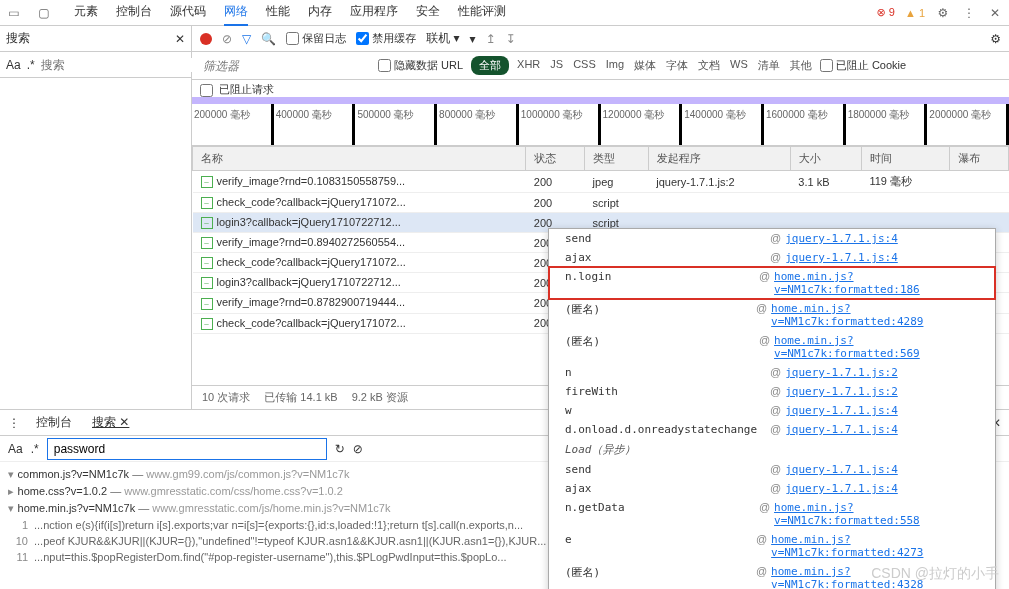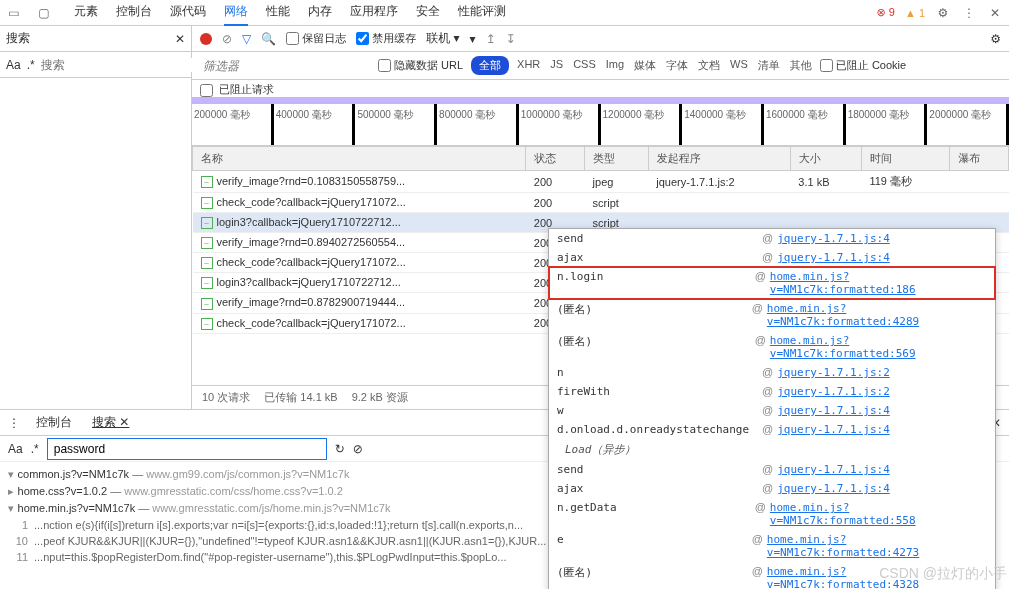--- a/index.html
+++ b/index.html
@@ -14,21 +14,21 @@
 .badge-yellow { color: #e8a33d; font-size: 11px; }
 .main { display: flex; height: calc(100% - 26px); }
 .left-panel { width: 192px; border-right: 1px solid #ccc; display: flex; flex-direction: column; }
 .search-hdr { height: 26px; border-bottom: 1px solid #ccc; display: flex; align-items: center; padding: 0 6px; gap: 6px; }
 .search-hdr input { border: none; outline: none; flex: 1; font-size: 12px; }
 .right-panel { flex: 1; display: flex; flex-direction: column; overflow: hidden; }
 .net-toolbar { height: 26px; border-bottom: 1px solid #ccc; display: flex; align-items: center; padding: 0 8px; gap: 10px; }
 .rec { width: 12px; height: 12px; background: #d93025; border-radius: 50%; }
 .filter-row { height: 28px; border-bottom: 1px solid #ccc; display: flex; align-items: center; padding: 0 8px; gap: 8px; font-size: 11px; }
 .filter-row input[type=text] { width: 170px; border: 1px solid transparent; padding: 2px; font-size: 12px; font-style: italic; color: #888; }
-.pill { background: #1d4ed8; color: #fff; padding: 2px 8px; border-radius: 8px; font-size: 11px; }
+.pill { background: #14532d; color: #fff; padding: 2px 8px; border-radius: 8px; font-size: 11px; }
 .ftypes { display: flex; gap: 10px; color: #555; }
 .blocked-row { height: 24px; border-bottom: 7px solid #c4b5fd; display: flex; align-items: flex-end; padding: 0 8px; gap: 6px; font-size: 11px; }
 .timeline { height: 42px; border-bottom: 1px solid #ccc; display: flex; }
 .timeline div { flex: 1; border-right: 3px solid #000000; font-size: 10px; color: #666; padding: 4px 2px; position: relative; }
 .table-wrap { flex: 1; overflow: auto; position: relative; }
 table { width: 100%; border-collapse: collapse; font-size: 11px; }
 th { text-align: left; padding: 4px 8px; border: 1px solid #ccc; background: #f1f1f1; font-weight: normal; color: #555; position: sticky; top: 0; }
 td { padding: 3px 8px; border-bottom: 1px solid #eee; color: #333; white-space: nowrap; overflow: hidden; text-overflow: ellipsis; }
 tr.selected { background: #dde7f5; }
 .file-icon { display: inline-block; width: 12px; height: 12px; border: 1px solid #4caf50; margin-right: 4px; vertical-align: middle; font-size: 8px; text-align: center; color: #4caf50; line-height: 10px; }
@@ -40,26 +40,26 @@
 .drawer-search { height: 26px; border-bottom: 1px solid #eee; display: flex; align-items: center; padding: 0 8px; gap: 8px; }
 .drawer-search input { flex: 1; border: 1px solid #1a73e8; padding: 3px 6px; font-size: 12px; outline: none; max-width: 280px; }
 .results { padding: 4px 0; font-size: 11px; overflow: hidden; }
 .result-line { padding: 2px 8px; color: #666; white-space: nowrap; overflow: hidden; text-overflow: ellipsis; }
 .result-line .fname { color: #333; }
 .result-line .url { color: #999; margin-top: 28px; }
 .arrow { color: #888; margin-right: 4px; }
 .lineno { color: #888; margin-right: 6px; display: inline-block; width: 20px; text-align: right; }
 .popup { position: absolute; top: 228px; left: 548px; width: 448px; background: #fff; border: 1px solid #aaa; box-shadow: 0 2px 8px rgba(0,0,0,.2); font-size: 11px; z-index: 100; }
 .popup-row { display: flex; padding: 3px 8px; }
-.popup-row .fn { width: 205px; font-family: monospace; color: #333; }
+.popup-row .fn { width: 205px; font-family: monospace; color: #333; margin-left: 8px; }
 .popup-row .at { color: #888; margin-right: 4px; }
 .popup-row .lnk { color: #1a73e8; text-decoration: underline; font-family: monospace; cursor: pointer; }
 .popup-row.hilite { outline: 2px solid #d93025; outline-offset: -1px; }
 .popup-sep { padding: 3px 16px; font-family: monospace; font-style: italic; color: #555; }
-.watermark { position: absolute; right: 2px; bottom: 6px; color: #ccc; font-size: 14px; z-index: 200; }
+.watermark { position: absolute; right: 10px; bottom: 6px; color: #ccc; font-size: 14px; z-index: 200; }
 label.chk { display: inline-flex; align-items: center; gap: 3px; font-size: 11px; }
 </style>
 </head>
 <body>
 
 <div class="toolbar">
   <span class="icon">▭</span>
   <span class="icon">▢</span>
   <div class="tabs" id="tabs">
       <span>元素</span>

